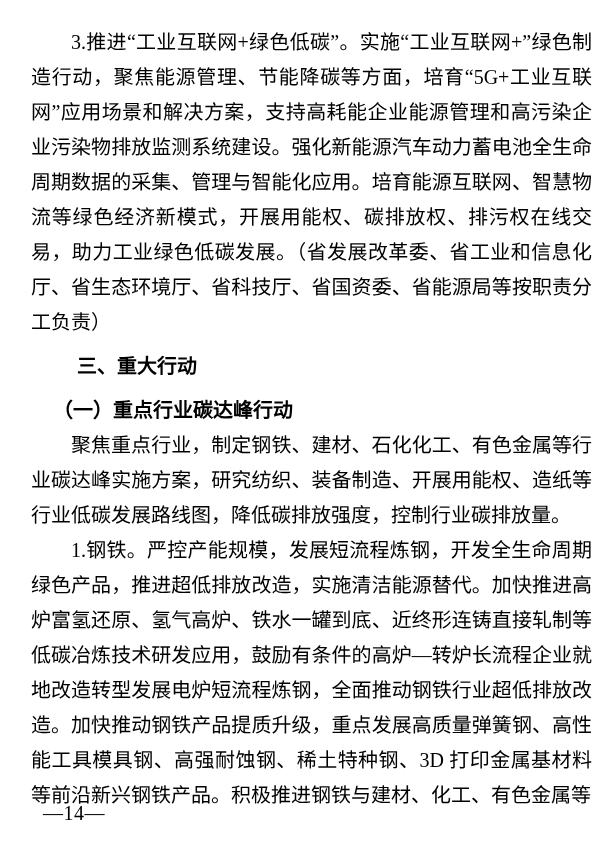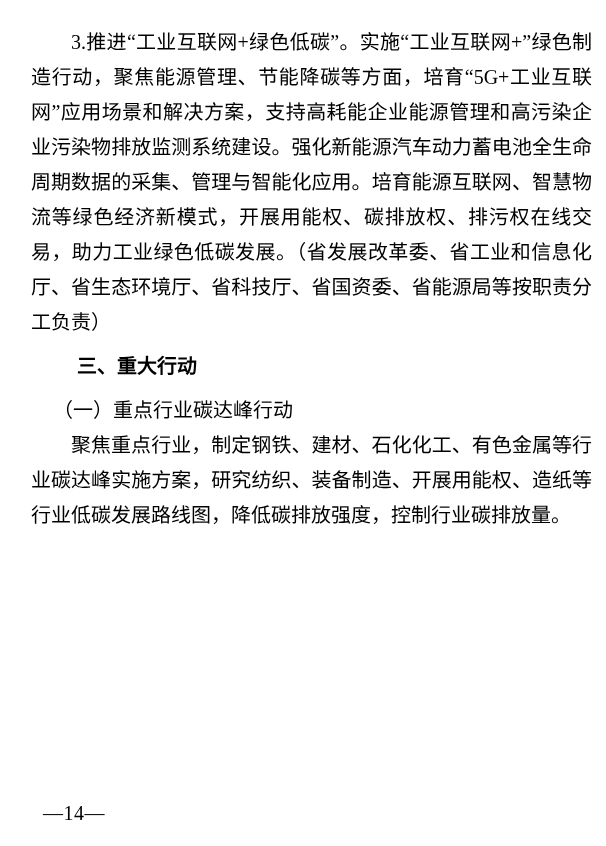--- a/index.html
+++ b/index.html
@@ -31,21 +31,21 @@
     margin: 9px;
     font-family: "Liberation Sans", sans-serif;
     font-weight: 700;
     font-size: 20px;
     line-height: 35px;
     text-indent: 1.85em;
   }
   .sub-heading {
     margin: 0;
     font-family: "Liberation Serif", serif;
-    font-weight: 400;
+    font-weight: 700;
     font-size: 20px;
     line-height: 35px;
     text-indent: 1.1em;
   }
   .page-number {
     position: absolute;
     left: 43px;
     top: 802px;
     font-size: 20px;
     line-height: 22px;
@@ -59,16 +59,17 @@
 <div class="page">
 
   <p class="body-para">3.推进“工业互联网+绿色低碳”。实施“工业互联网+”绿色制造行动，聚焦能源管理、节能降碳等方面，培育“5G+工业互联网”应用场景和解决方案，支持高耗能企业能源管理和高污染企业污染物排放监测系统建设。强化新能源汽车动力蓄电池全生命周期数据的采集、管理与智能化应用。培育能源互联网、智慧物流等绿色经济新模式，开展用能权、碳排放权、排污权在线交易，助力工业绿色低碳发展。（省发展改革委、省工业和信息化厅、省生态环境厅、省科技厅、省国资委、省能源局等按职责分工负责）</p>
 
   <h2 class="section-heading">三、重大行动</h2>
 
   <h3 class="sub-heading">（一）重点行业碳达峰行动</h3>
 
   <p class="body-para">聚焦重点行业，制定钢铁、建材、石化化工、有色金属等行业碳达峰实施方案，研究纺织、装备制造、开展用能权、造纸等行业低碳发展路线图，降低碳排放强度，控制行业碳排放量。</p>
 
+  <p class="body-para">1.钢铁。严控产能规模，发展短流程炼钢，开发全生命周期绿色产品，推进超低排放改造，实施清洁能源替代。加快推进高炉富氢还原、氢气高炉、铁水一罐到底、近终形连铸直接轧制等低碳冶炼技术研发应用，鼓励有条件的高炉—转炉长流程企业就地改造转型发展电炉短流程炼钢，全面推动钢铁行业超低排放改造。加快推动钢铁产品提质升级，重点发展高质量弹簧钢、高性能工具模具钢、高强耐蚀钢、稀土特种钢、3D 打印金属基材料等前沿新兴钢铁产品。积极推进钢铁与建材、化工、有色金属等</p>
 
   <div class="page-number">—14—</div>
 
 </div>
 
 </body></html>

